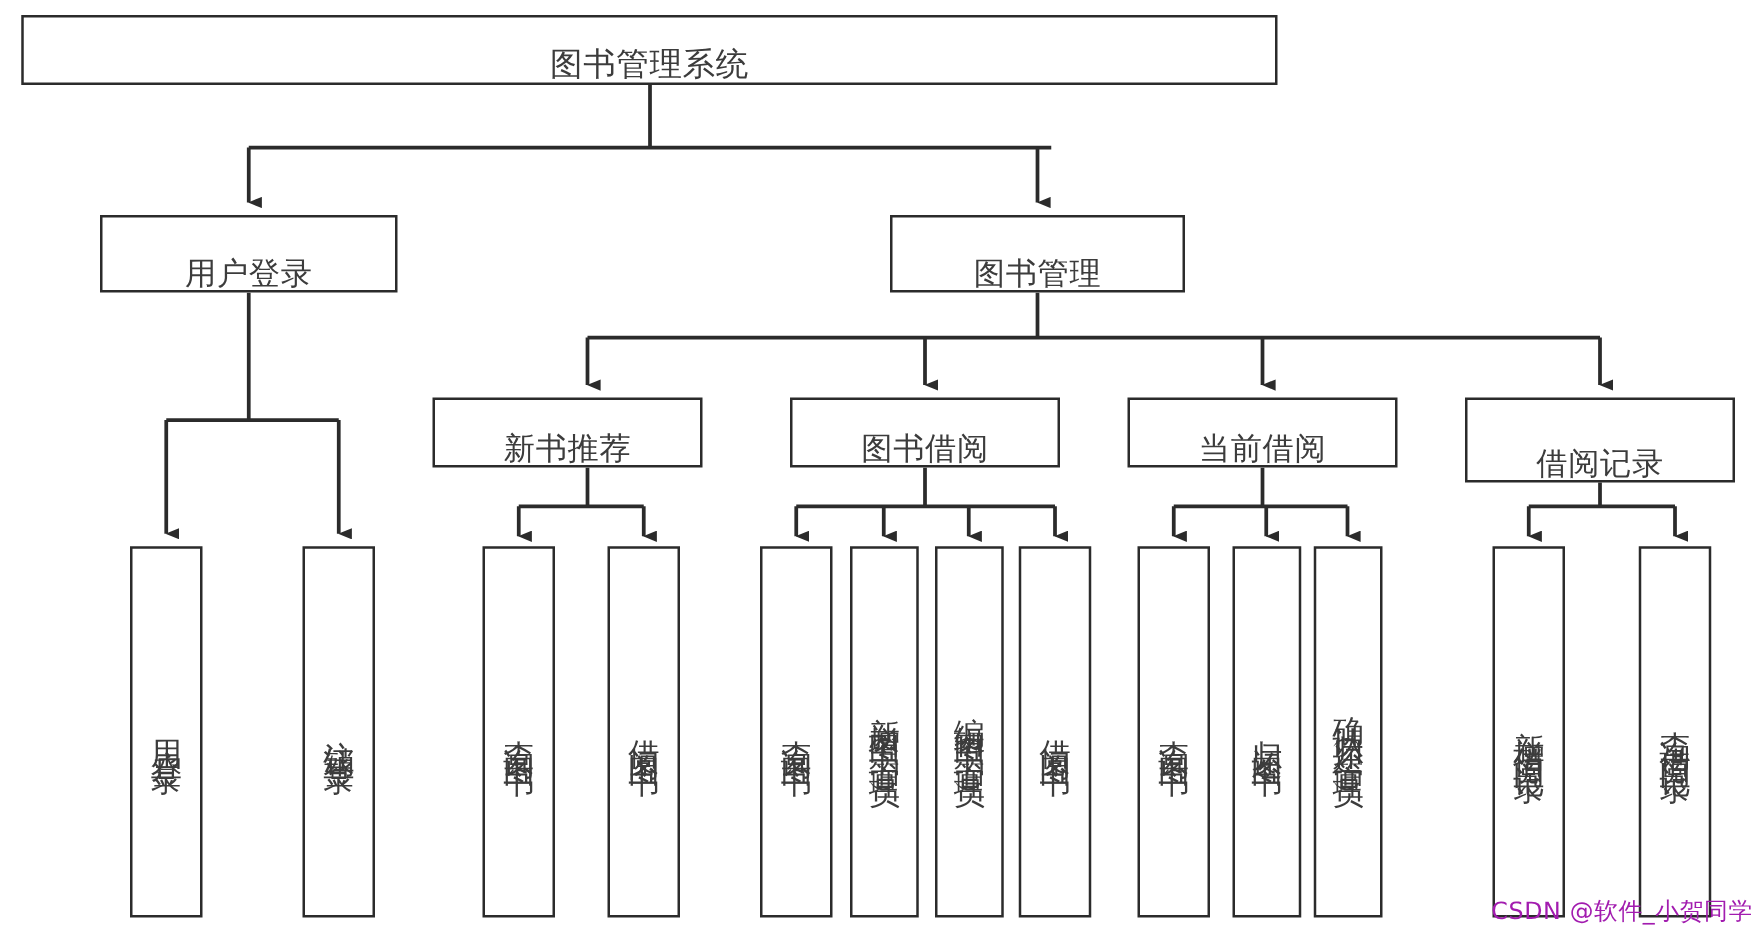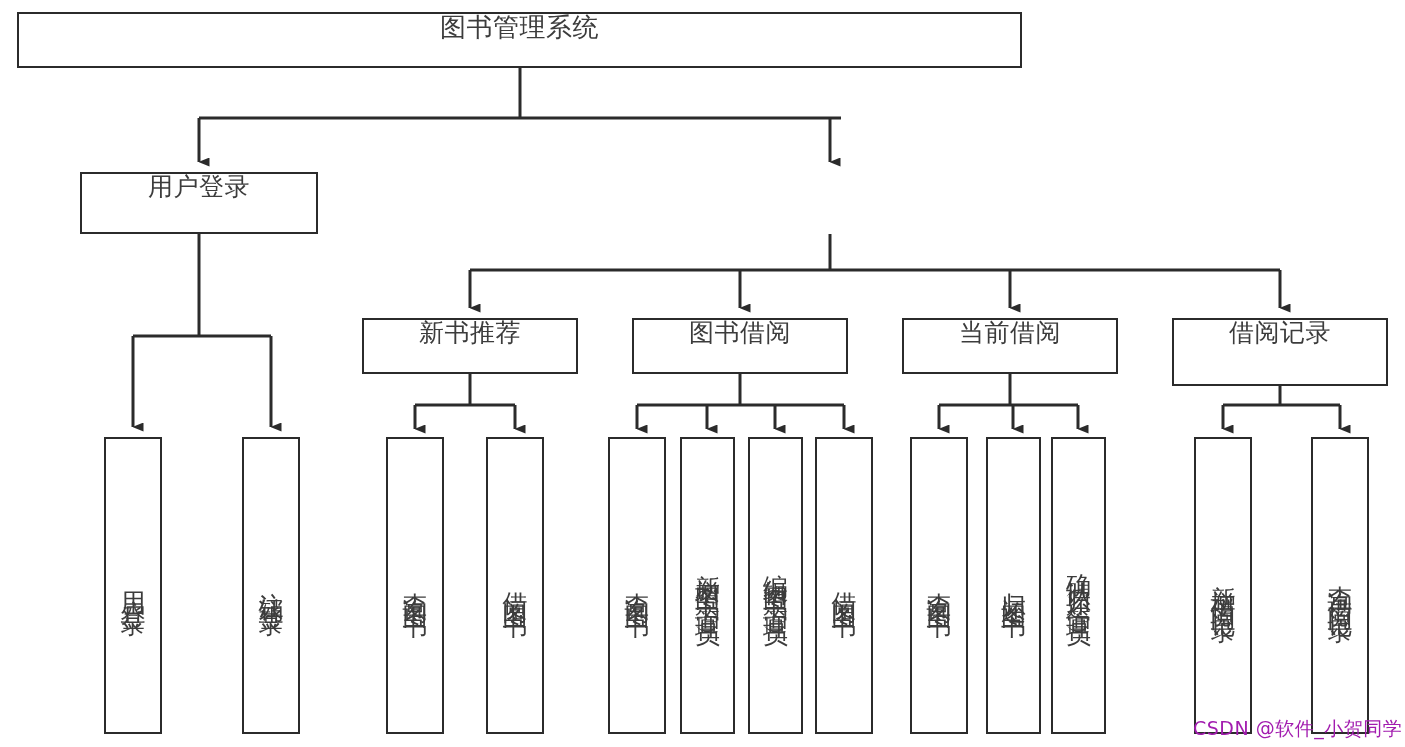--- a/index.html
+++ b/index.html
@@ -26,21 +26,21 @@
     width: 1405px;
     height: 747px;
     pointer-events: none;
   }
   .node {
     position: absolute;
     box-sizing: border-box;
     background: #ffffff;
     border: 2.5px solid #2b2b2b;
     display: flex;
-    align-items: flex-start;
+    align-items: flex-end;
     justify-content: center;
     overflow: hidden;
   }
   .node .label {
     color: #3c3c3c;
     font-weight: 400;
     letter-spacing: 0.5px;
     white-space: nowrap;
     line-height: 1.05;
   }
@@ -126,22 +126,25 @@
     </g>
   </svg>
 
   <div class="node root horiz" style="left:17px; top:12px; width:1005px; height:56px;">
     <span class="label">图书管理系统</span>
   </div>
 
   <div class="node horiz" style="left:80px; top:172px; width:238px; height:62px;">
     <span class="label">用户登录</span>
   </div>
-
-  <div class="node horiz" style="left:362px; top:318px; width:216px; height:56px;">
+  <div class="node horiz" style="left:712px; top:172px; width:236px; height:62px;">
+    <span class="label">图书管理</span>
+  </div>
+
+  <div class="node horiz" style="left:346px; top:318px; width:216px; height:56px;">
     <span class="label">新书推荐</span>
   </div>
   <div class="node horiz" style="left:902px; top:318px; width:216px; height:56px;">
     <span class="label">当前借阅</span>
   </div>
   <div class="node horiz" style="left:632px; top:318px; width:216px; height:56px;">
     <span class="label">图书借阅</span>
   </div>
   <div class="node horiz" style="left:1172px; top:318px; width:216px; height:68px;">
     <span class="label">借阅记录</span>

